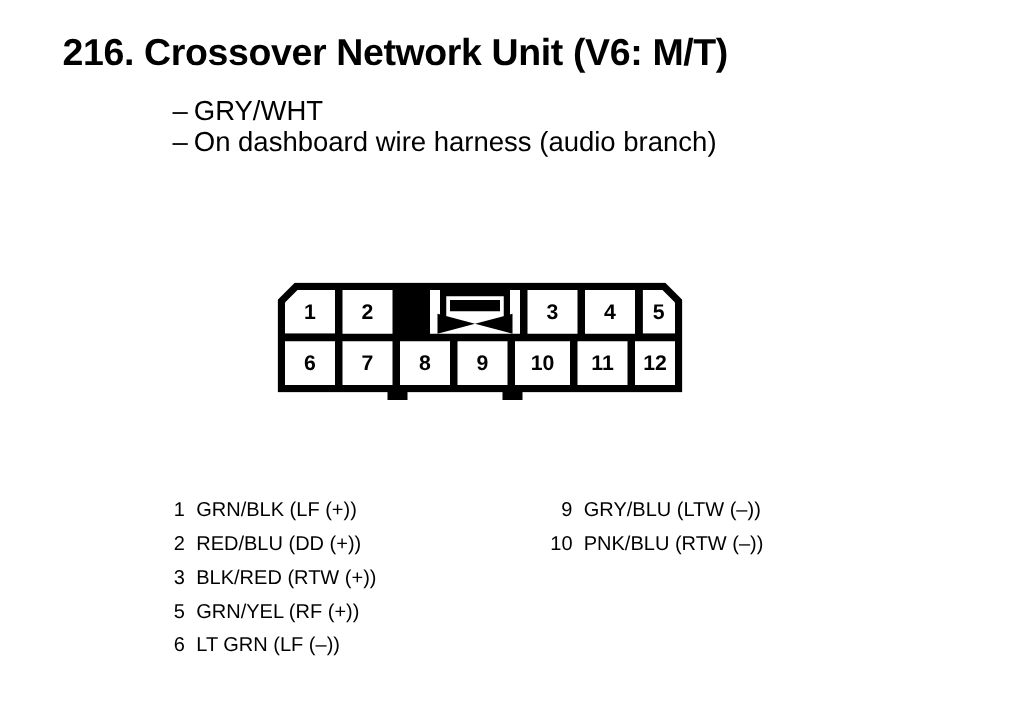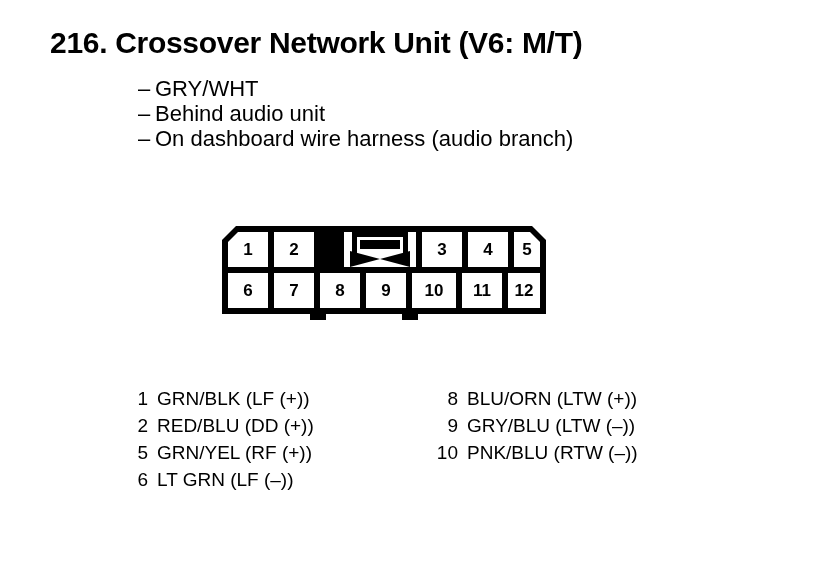--- a/index.html
+++ b/index.html
@@ -158,22 +158,22 @@
     position: absolute;
     top: 82px;
     width: 16px;
     height: 12px;
     background: #000000;
   }
 
   
   .legend {
     position: absolute;
-    top: 385px;
-    font-size: 19px;
+    top: 395px;
+    font-size: 16px;
     line-height: 27px;
   }
   #legend-left  { left: 122px; }
   #legend-right { left: 432px; }
   .legend-row {
     white-space: nowrap;
   }
   .pin-num {
     display: inline-block;
     width: 26px;
@@ -182,23 +182,20 @@
   }
 </style>
 </head>
 <body>
 
 <div id="title">216.  Crossover Network Unit (V6: M/T)</div>
 
 <div id="notes">
   <div class="note-row">
     <span class="note-dash">–</span><span>GRY/WHT</span>
-  </div>
-  <div class="note-row">
-    <span class="note-dash">–</span><span>Behind audio unit</span>
   </div>
   <div class="note-row">
     <span class="note-dash">–</span><span>On dashboard wire harness (audio branch)</span>
   </div>
 </div>
 
 <div id="connector">
   <div class="shell"></div>
 
   <div class="cell top c1" style="left:6px;  width:40px;">
@@ -249,21 +246,21 @@
       <span>12</span>
     </div>
 
   <div class="notch" style="left:88px;"></div>
   <div class="notch" style="left:180px;"></div>
 </div>
 
 <div class="legend" id="legend-left">
   <div class="legend-row"><span class="pin-num">1</span><span>GRN/BLK (LF (+))</span></div>
   <div class="legend-row"><span class="pin-num">2</span><span>RED/BLU (DD (+))</span></div>
+  <div class="legend-row"><span class="pin-num">3</span><span>BLK/RED (RTW (+))</span></div>
   <div class="legend-row"><span class="pin-num">5</span><span>GRN/YEL (RF (+))</span></div>
   <div class="legend-row"><span class="pin-num">6</span><span>LT GRN (LF (–))</span></div>
 </div>
 
 <div class="legend" id="legend-right">
-  <div class="legend-row"><span class="pin-num">8</span><span>BLU/ORN (LTW (+))</span></div>
   <div class="legend-row"><span class="pin-num">9</span><span>GRY/BLU (LTW (–))</span></div>
   <div class="legend-row"><span class="pin-num">10</span><span>PNK/BLU (RTW (–))</span></div>
 </div>
 
 </body></html>

